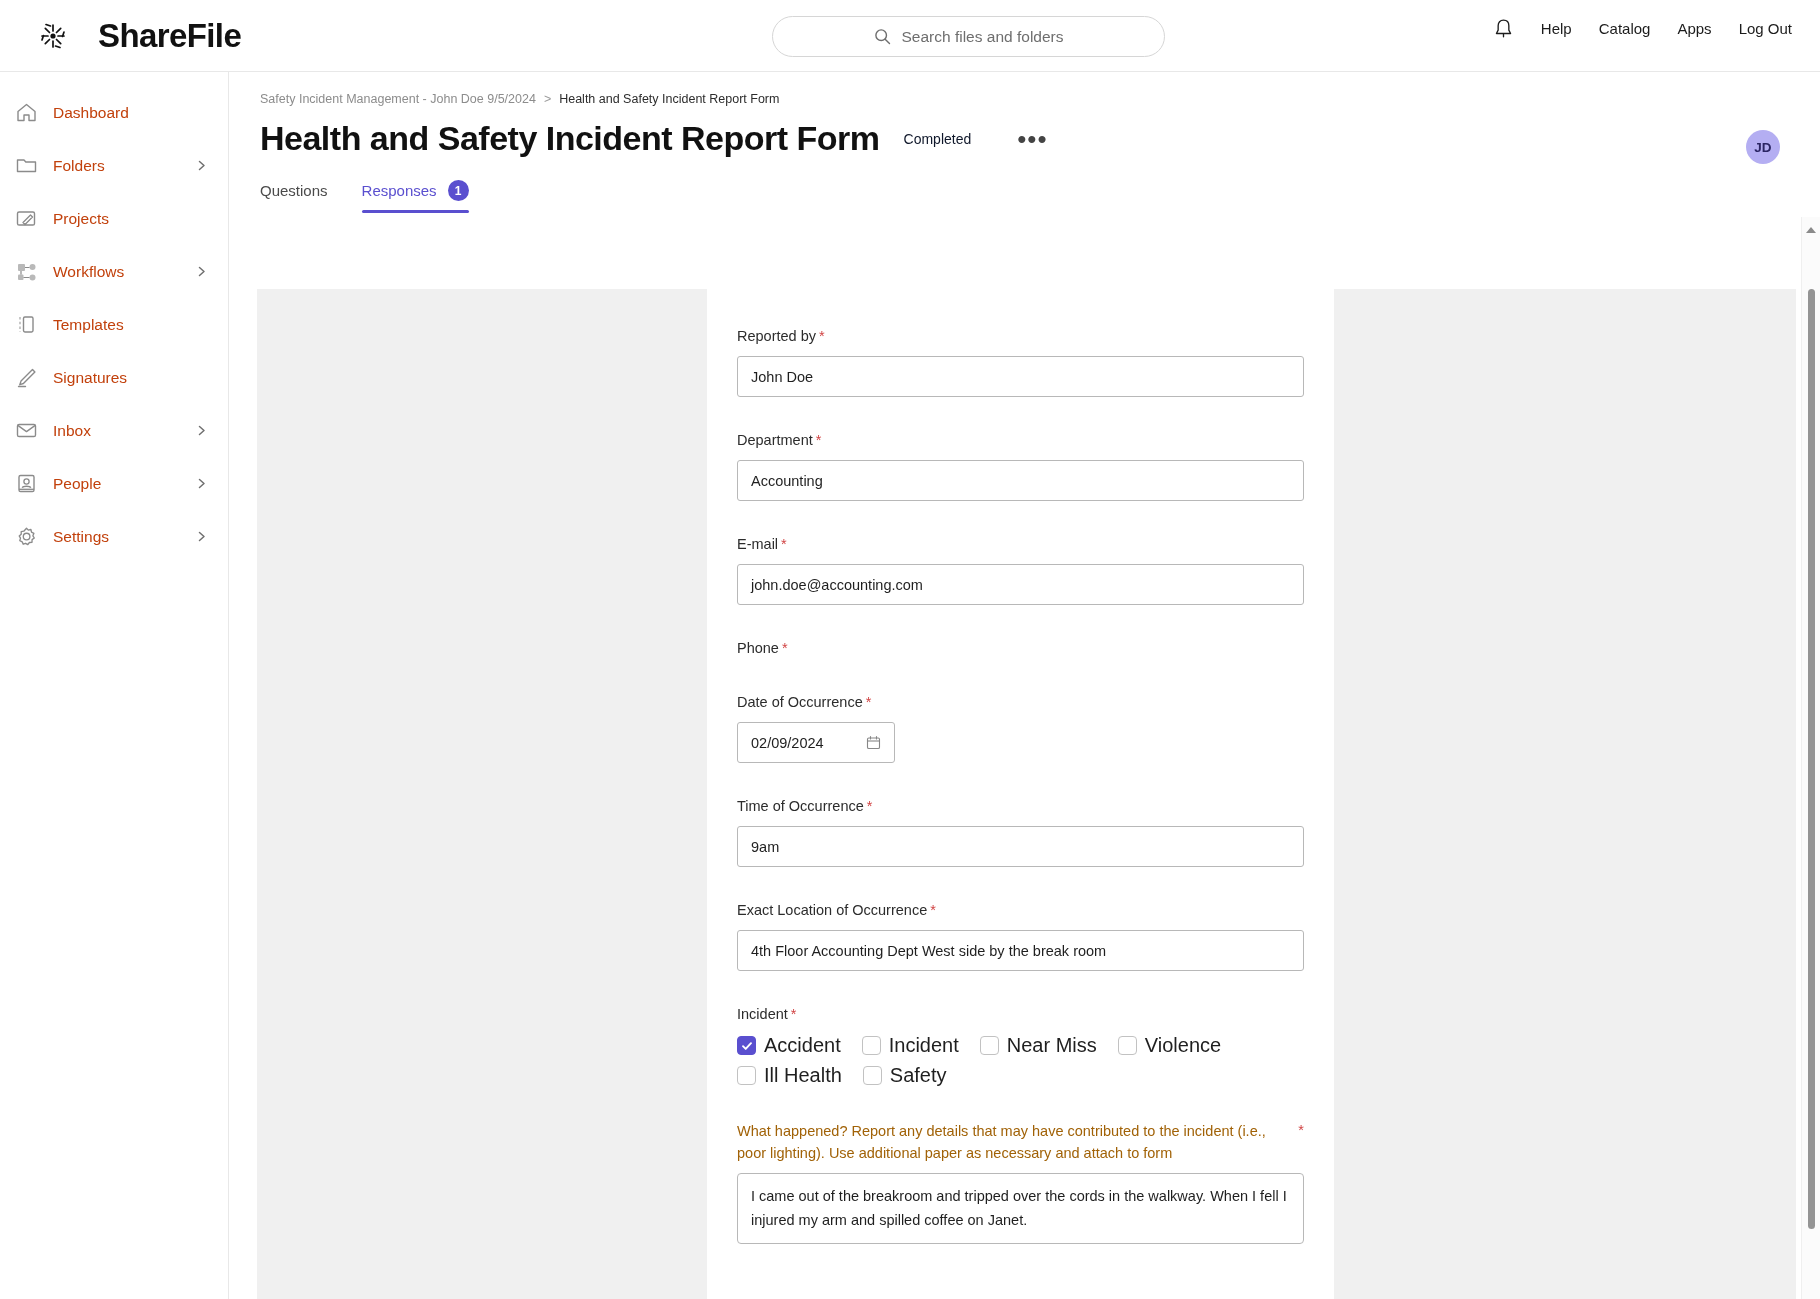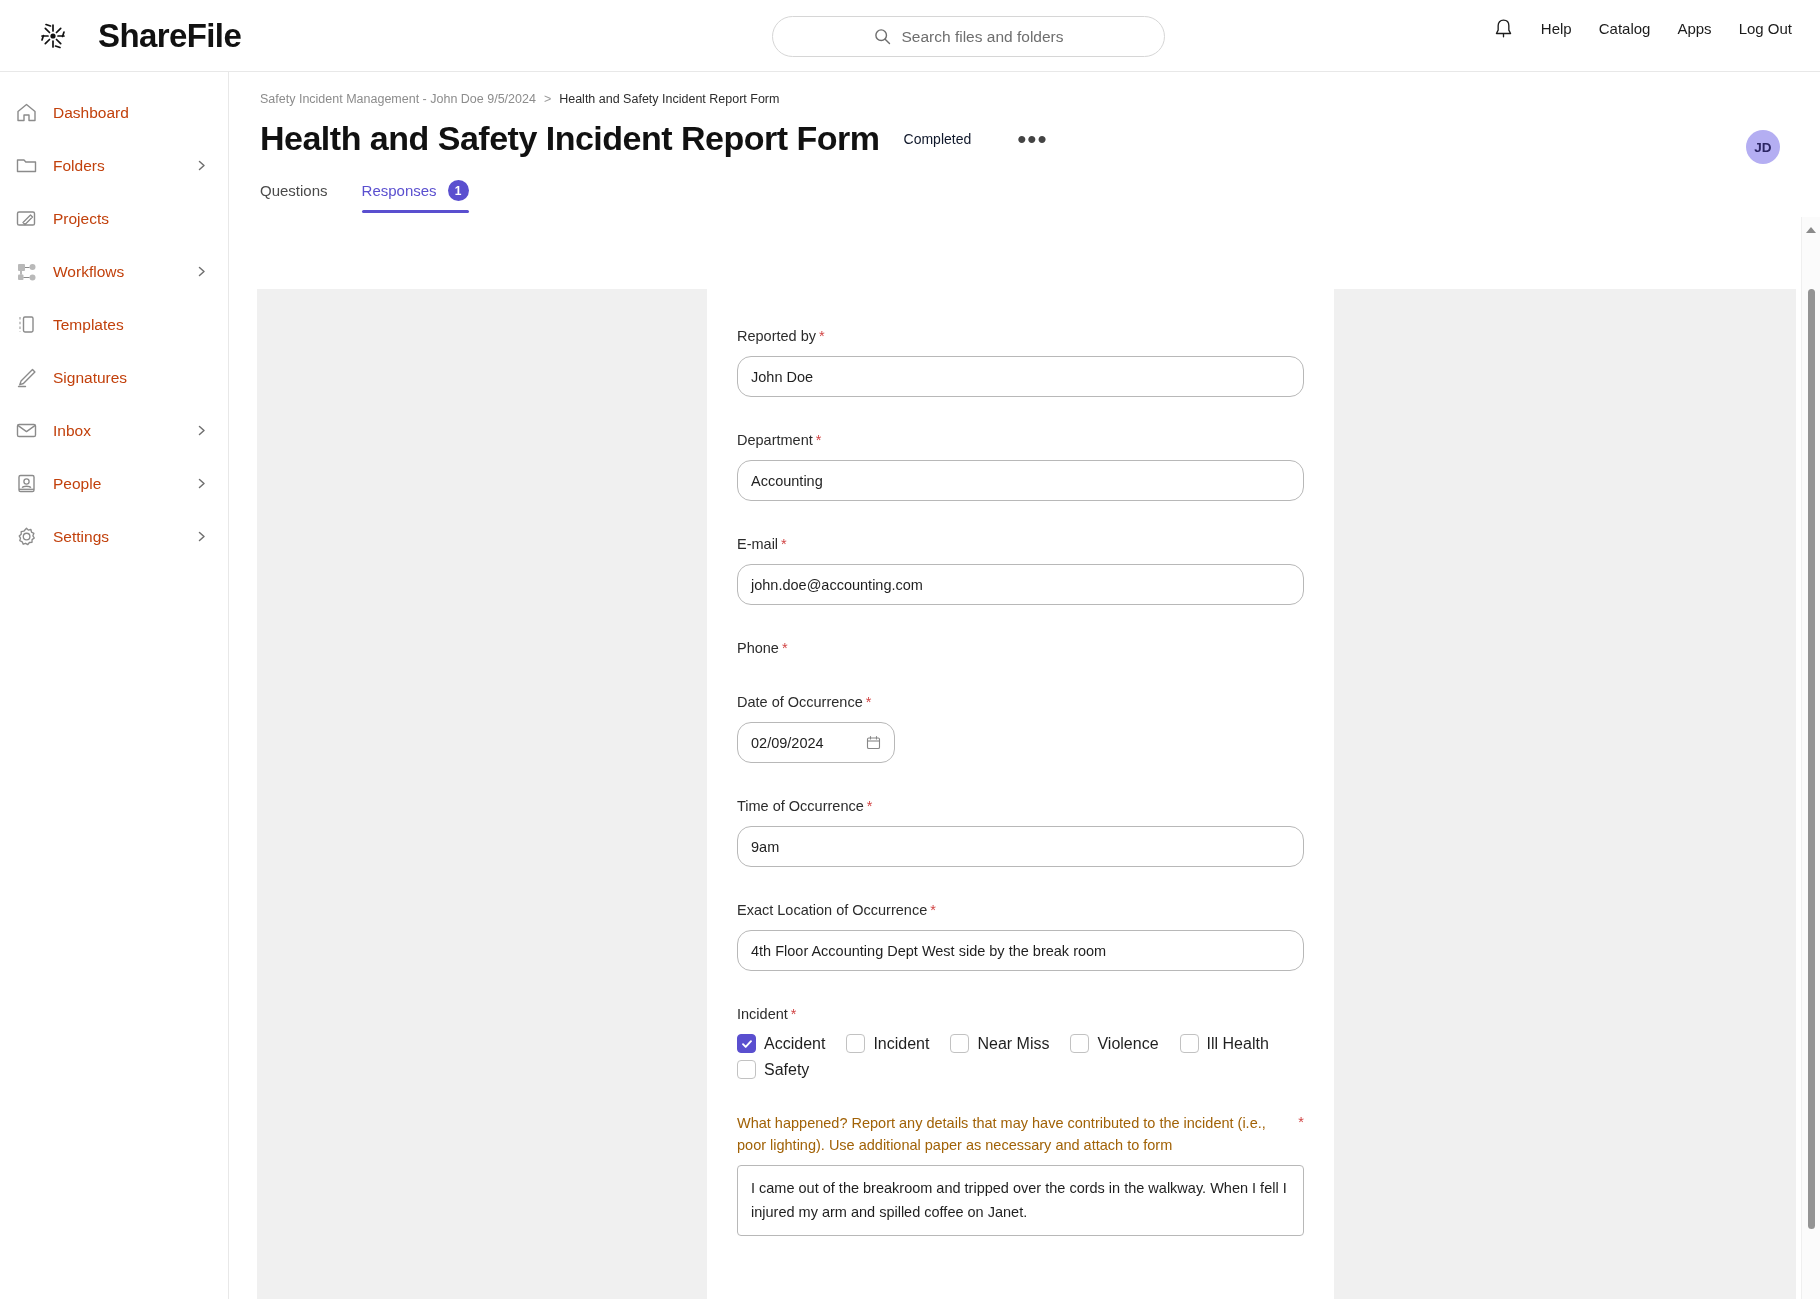--- a/index.html
+++ b/index.html
@@ -140,21 +140,21 @@
 
   .field { margin-bottom: 33px; }
   .field-label {
     font-size: 14.5px; color: #2c2c2c; margin-bottom: 9px;
     line-height: 1.45;
   }
   .req { color: #d14343; margin-left: 3px; }
   .req-float { float: right; color: #d14343; }
   .input-box {
     width: 100%; height: 41px;
-    border: 1px solid #b8b8b8; border-radius: 14px;
+    border: 1px solid #b8b8b8; border-radius: 3px;
     background: #ffffff;
     display: flex; align-items: center;
     padding: 0 13px;
     font-size: 14.5px; color: #1f1f1f;
   }
   .input-box.date { width: 158px; justify-content: space-between; }
   .cal-icon { width: 15px; height: 15px; flex: none; opacity: .7; }
 
   .textarea-box {
     width: 100%; min-height: 70px;
@@ -171,21 +171,21 @@
     display: flex; align-items: center; gap: 8px;
     margin-right: 12px; cursor: pointer;
   }
   .cb {
     width: 19px; height: 19px; border-radius: 4px;
     border: 1px solid #c2c2c2; background: #ffffff;
     flex: none; display: flex; align-items: center; justify-content: center;
   }
   .cb.checked { background: #5a4fcf; border-color: #5a4fcf; }
   .cb.checked svg { width: 12px; height: 12px; display:block; }
-  .cb-label { font-size: 16px; color: #1f1f1f; white-space: nowrap; }
+  .cb-label { font-size: 20px; color: #1f1f1f; white-space: nowrap; }
 
   .qtext { font-size: 14.5px; color: #a16207; line-height: 1.52; }
 
   
   .scroll-track {
     position: absolute; right: 0; top: 217px;
     width: 19px; height: 1082px;
     background: #fbfbfb; border-left: 1px solid #efefef;
   }
   .scroll-up {

